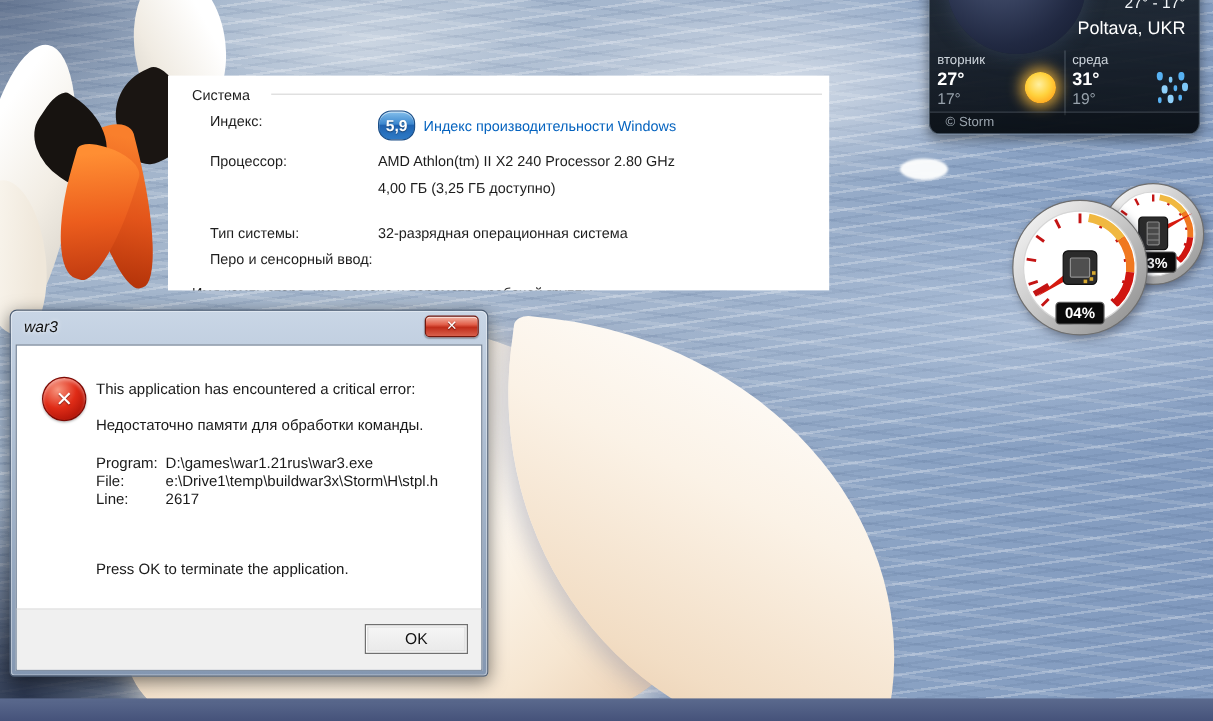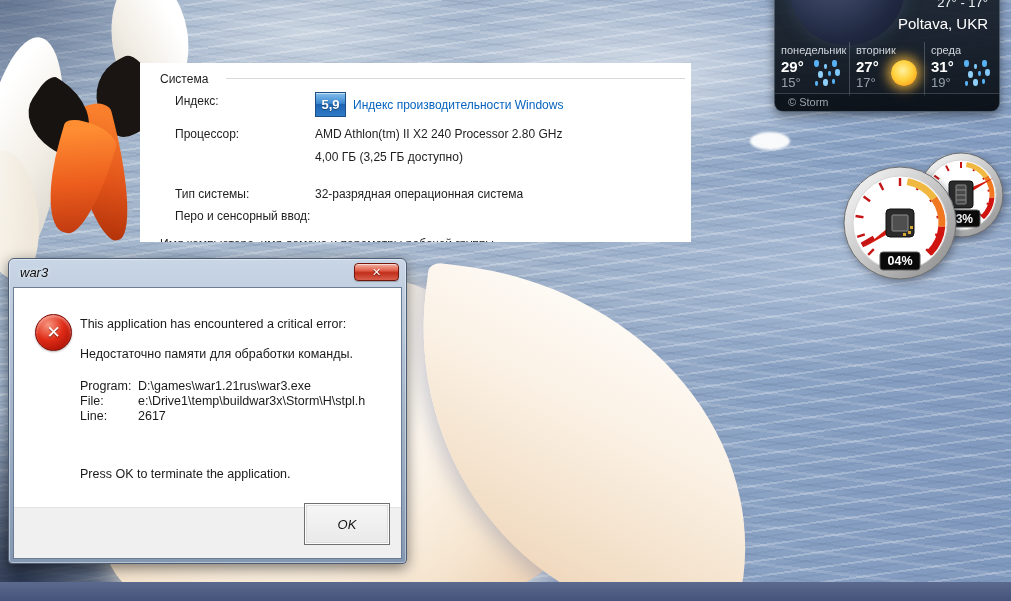--- a/index.html
+++ b/index.html
@@ -50,21 +50,21 @@
     filter:blur(1px);opacity:.95;}
   .bottom-strip{position:absolute;left:0;top:582px;width:1011px;height:19px;
     background:linear-gradient(180deg,#5b6a8e,#45527a);pointer-events:none;}
   
   .sys-panel{position:absolute;left:140px;top:63px;width:551px;height:179px;background:#ffffff;
     overflow:hidden;font-size:12px;color:#1e1e1e;}
   .sys-group-title{position:absolute;left:20px;top:9px;font-size:12px;}
   .sys-sep{position:absolute;left:86px;right:6px;top:15px;height:1px;background:#d9d9d9;}
   .sys-row-label{position:absolute;left:35px;width:135px;line-height:15px;}
   .sys-row-value{position:absolute;left:175px;line-height:15px;}
-  .wei-badge{position:absolute;left:175px;top:29px;width:31px;height:25px;border-radius:0;
+  .wei-badge{position:absolute;left:175px;top:29px;width:31px;height:25px;border-radius:11px;
     background:linear-gradient(180deg,#85c0ec 0%,#3c87cf 45%,#1f63b1 50%,#2d7ac6 100%);
     border:1px solid #1c4f88;color:#fff;font-weight:bold;font-size:13px;
     display:flex;align-items:center;justify-content:center;
     box-shadow:inset 0 1px 0 rgba(255,255,255,.55);text-shadow:0 1px 1px rgba(0,0,0,.4);}
   .wei-link{position:absolute;left:213px;top:35px;color:#0563bf;cursor:pointer;}
   .sys-clipped{position:absolute;left:20px;top:174px;width:520px;white-space:nowrap;color:#1e1e1e;}
   
   .dlg{position:absolute;left:8px;top:258px;width:399px;height:306px;border-radius:6px 6px 4px 4px;
     background:linear-gradient(180deg,#c9d6e6 0%,#a7b8cd 45%,#8497b1 100%);
     border:1px solid #4d5d73;
@@ -86,24 +86,24 @@
     box-shadow:inset 0 2px 3px rgba(255,255,255,.45),0 1px 2px rgba(0,0,0,.3);}
   .err-icon span{color:#fff;font-size:17px;font-weight:bold;line-height:1;
     text-shadow:0 1px 1px rgba(90,8,2,.7);}
   .dlg-l1{position:absolute;left:66px;top:29px;}
   .dlg-l2{position:absolute;left:66px;top:59px;}
   .dlg-det-label{position:absolute;left:66px;}
   .dlg-det-value{position:absolute;left:124px;}
   .dlg-press{position:absolute;left:66px;top:179px;}
   .dlg-footer{position:absolute;left:0;right:0;bottom:0;height:51px;background:#f0f0f0;
     border-top:1px solid #e2e2e2;}
-  .dlg-ok{position:absolute;right:11px;bottom:13px;width:86px;height:42px;
+  .dlg-ok{position:absolute;right:11px;bottom:13px;width:86px;height:25px;
     background:linear-gradient(180deg,#f6f6f6,#e9e9e9);border:1px solid #707070;
     box-shadow:inset 0 0 0 1px #fdfdfd,inset 0 0 0 2px #dddddd;
-    font-family:inherit;font-size:13px;color:#111;cursor:pointer;font-style:italic;}
+    font-family:inherit;font-size:13px;color:#111;cursor:pointer;}
   
   .weather{position:absolute;left:774px;top:-60px;width:226px;height:172px;border-radius:9px;
     background:linear-gradient(180deg,rgba(34,44,56,.95) 0%,rgba(20,28,38,.94) 55%,rgba(12,18,26,.96) 100%);
     border:1px solid rgba(130,150,170,.45);overflow:hidden;color:#fff;
     box-shadow:0 3px 10px rgba(0,0,0,.45);cursor:pointer;}
   .moon{position:absolute;left:14px;top:-12px;width:116px;height:116px;border-radius:50%;
     background:radial-gradient(circle at 38% 35%,#4d5874 0%,#353f5c 35%,#212942 65%,#131a2d 100%);
     box-shadow:0 0 18px rgba(90,110,150,.35);}
   .w-range{position:absolute;right:11px;top:54px;font-size:13px;color:#f2f5f8;}
   .w-loc{position:absolute;right:11px;top:74px;font-size:15px;color:#ffffff;}
@@ -173,28 +173,20 @@
 
     <div class="sys-clipped">Имя компьютера, имя домена и параметры рабочей группы</div>
   </div>
 
   <div class="weather">
     <div class="moon"></div>
     <div class="w-range">27° - 17°</div>
     <div class="w-loc">Poltava, UKR</div>
     <div class="w-forecast">
       <div class="w-day">
-        <div class="w-dayname">понедельник</div>
-        <div class="w-hi">29°</div>
-        <div class="w-lo">15°</div>
-        <div class="w-ic">
-            <div class="rain"></div>
-          </div>
-      </div>
-      <div class="w-day">
         <div class="w-dayname">вторник</div>
         <div class="w-hi">27°</div>
         <div class="w-lo">17°</div>
         <div class="w-ic">
             <div class="sun"></div>
           </div>
       </div>
       <div class="w-day">
         <div class="w-dayname">среда</div>
         <div class="w-hi">31°</div>

